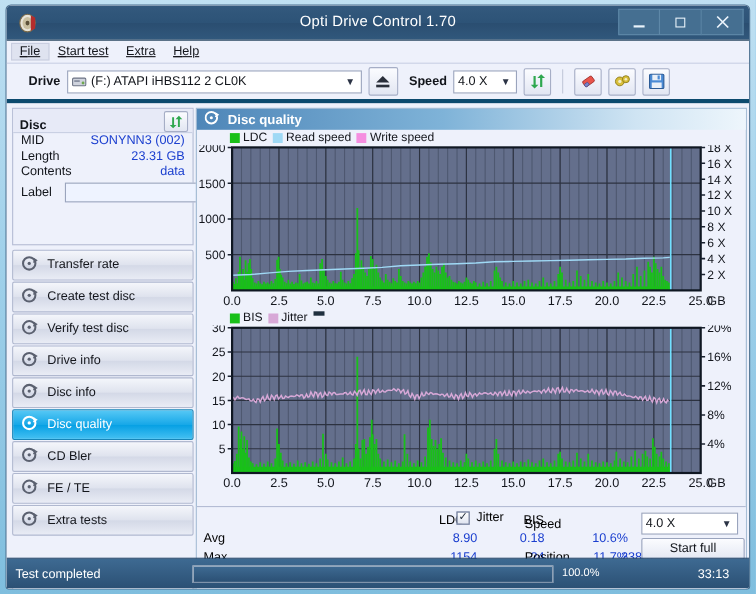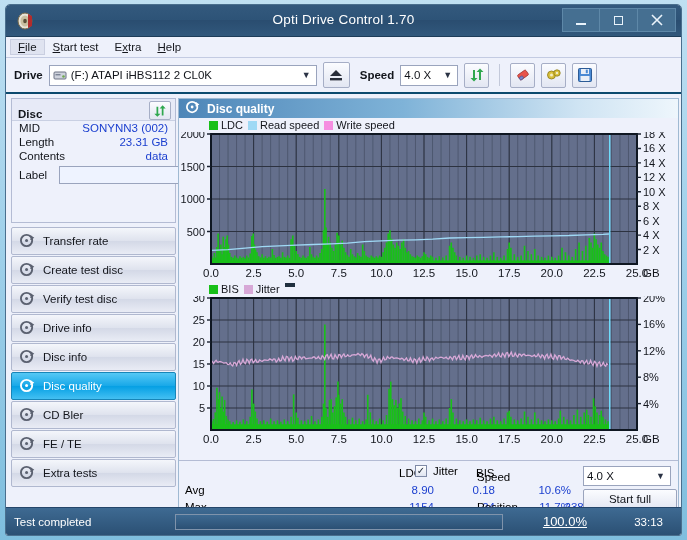--- a/index.html
+++ b/index.html
@@ -60,30 +60,30 @@
   .dash { width: 10px; height: 2px; background: #e9f3fb; margin-top:7px; }
   
   .menubar {
     height: 21px;
     background: #eef1fb;
     border-bottom: 1px solid #c3cbe2;
     display: flex; align-items: center;
     padding-left: 4px;
     font-size: 11.5px; color: #14161c;
   }
-  .menuitem { padding: 2px 8px; }
+  .menuitem { padding: 2px 8px; text-decoration: underline; }
   .menuitem.active { background: #dfe3f0; border:1px solid #c9cee0; padding:1px 7px; }
   .menuitem u { text-decoration: underline; }
   
   .toolbar {
     height: 36px;
     background: #eef1fb;
-    border-bottom: 2px solid #0c4a6e;
+    border-bottom: 4px solid #0c4a6e;
     display: flex; align-items: center;
-    padding: 0 8px;
+    padding: 0 20px;
     gap: 6px;
     font-size: 11.5px;
   }
   .lbl-bold { font-weight: bold; color: #12151b; }
   .combo {
     height: 21px;
     background: #fff;
     border: 1px solid #9aa4bd;
     display: flex; align-items: center;
     padding: 0 2px 0 3px;
@@ -246,21 +246,21 @@
   .sb-progress {
     flex: 1; height: 16px;
     background: #dde3ee;
     border: 1px solid #7f93ab;
     position: relative; overflow:hidden;
   }
   .sb-progress .fill {
     position:absolute; left:0; top:0; bottom:0;
     background: linear-gradient(180deg,#3e6a92 0%,#2b5074 100%);
   }
-  .sb-pct { width: 84px; text-align:right; padding-left:8px; color:#ffffff; font-size:13px;text-decoration:underline; }
+  .sb-pct { width: 84px; text-align:left; padding-left:8px; color:#ffffff; font-size:10px; }
   .sb-time { width: 90px; text-align:right; padding-right:14px; color:#ffffff; font-size:11.5px; }
 </style>
 </head>
 <body>
 
 <div id="app">
 <div class="winframe">
 
   <div class="titlebar">
     <div class="app-icon">

